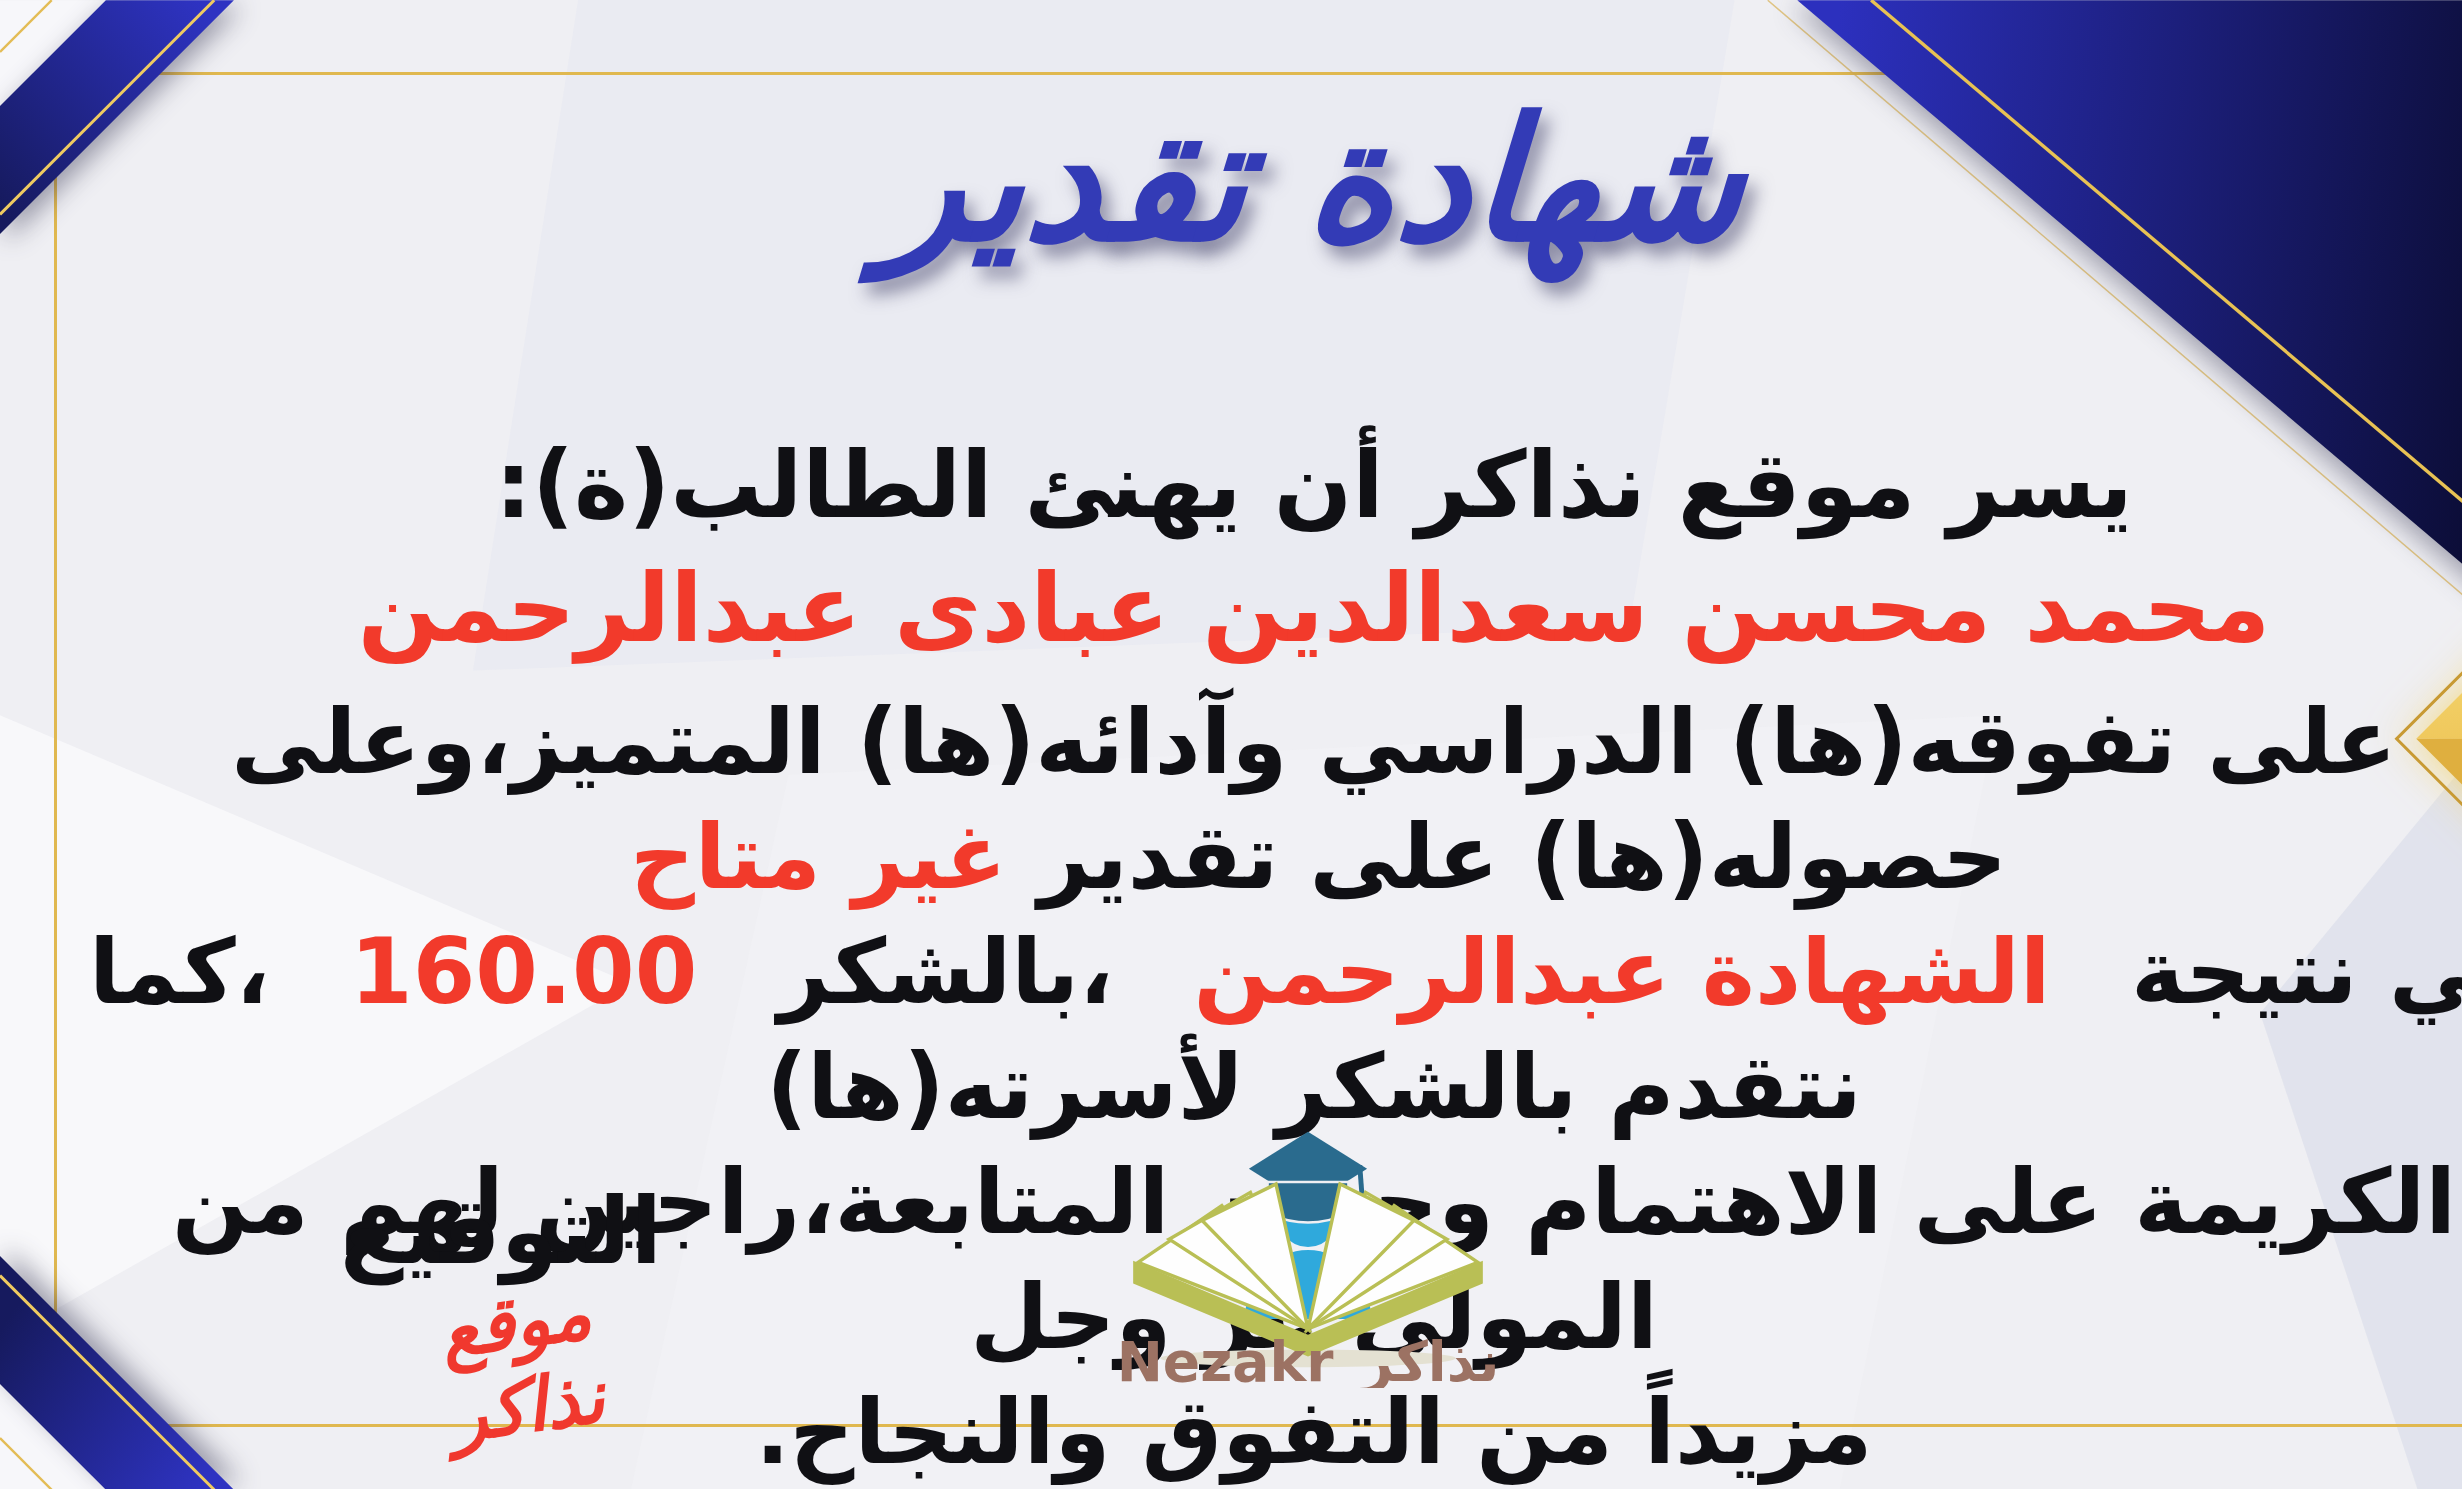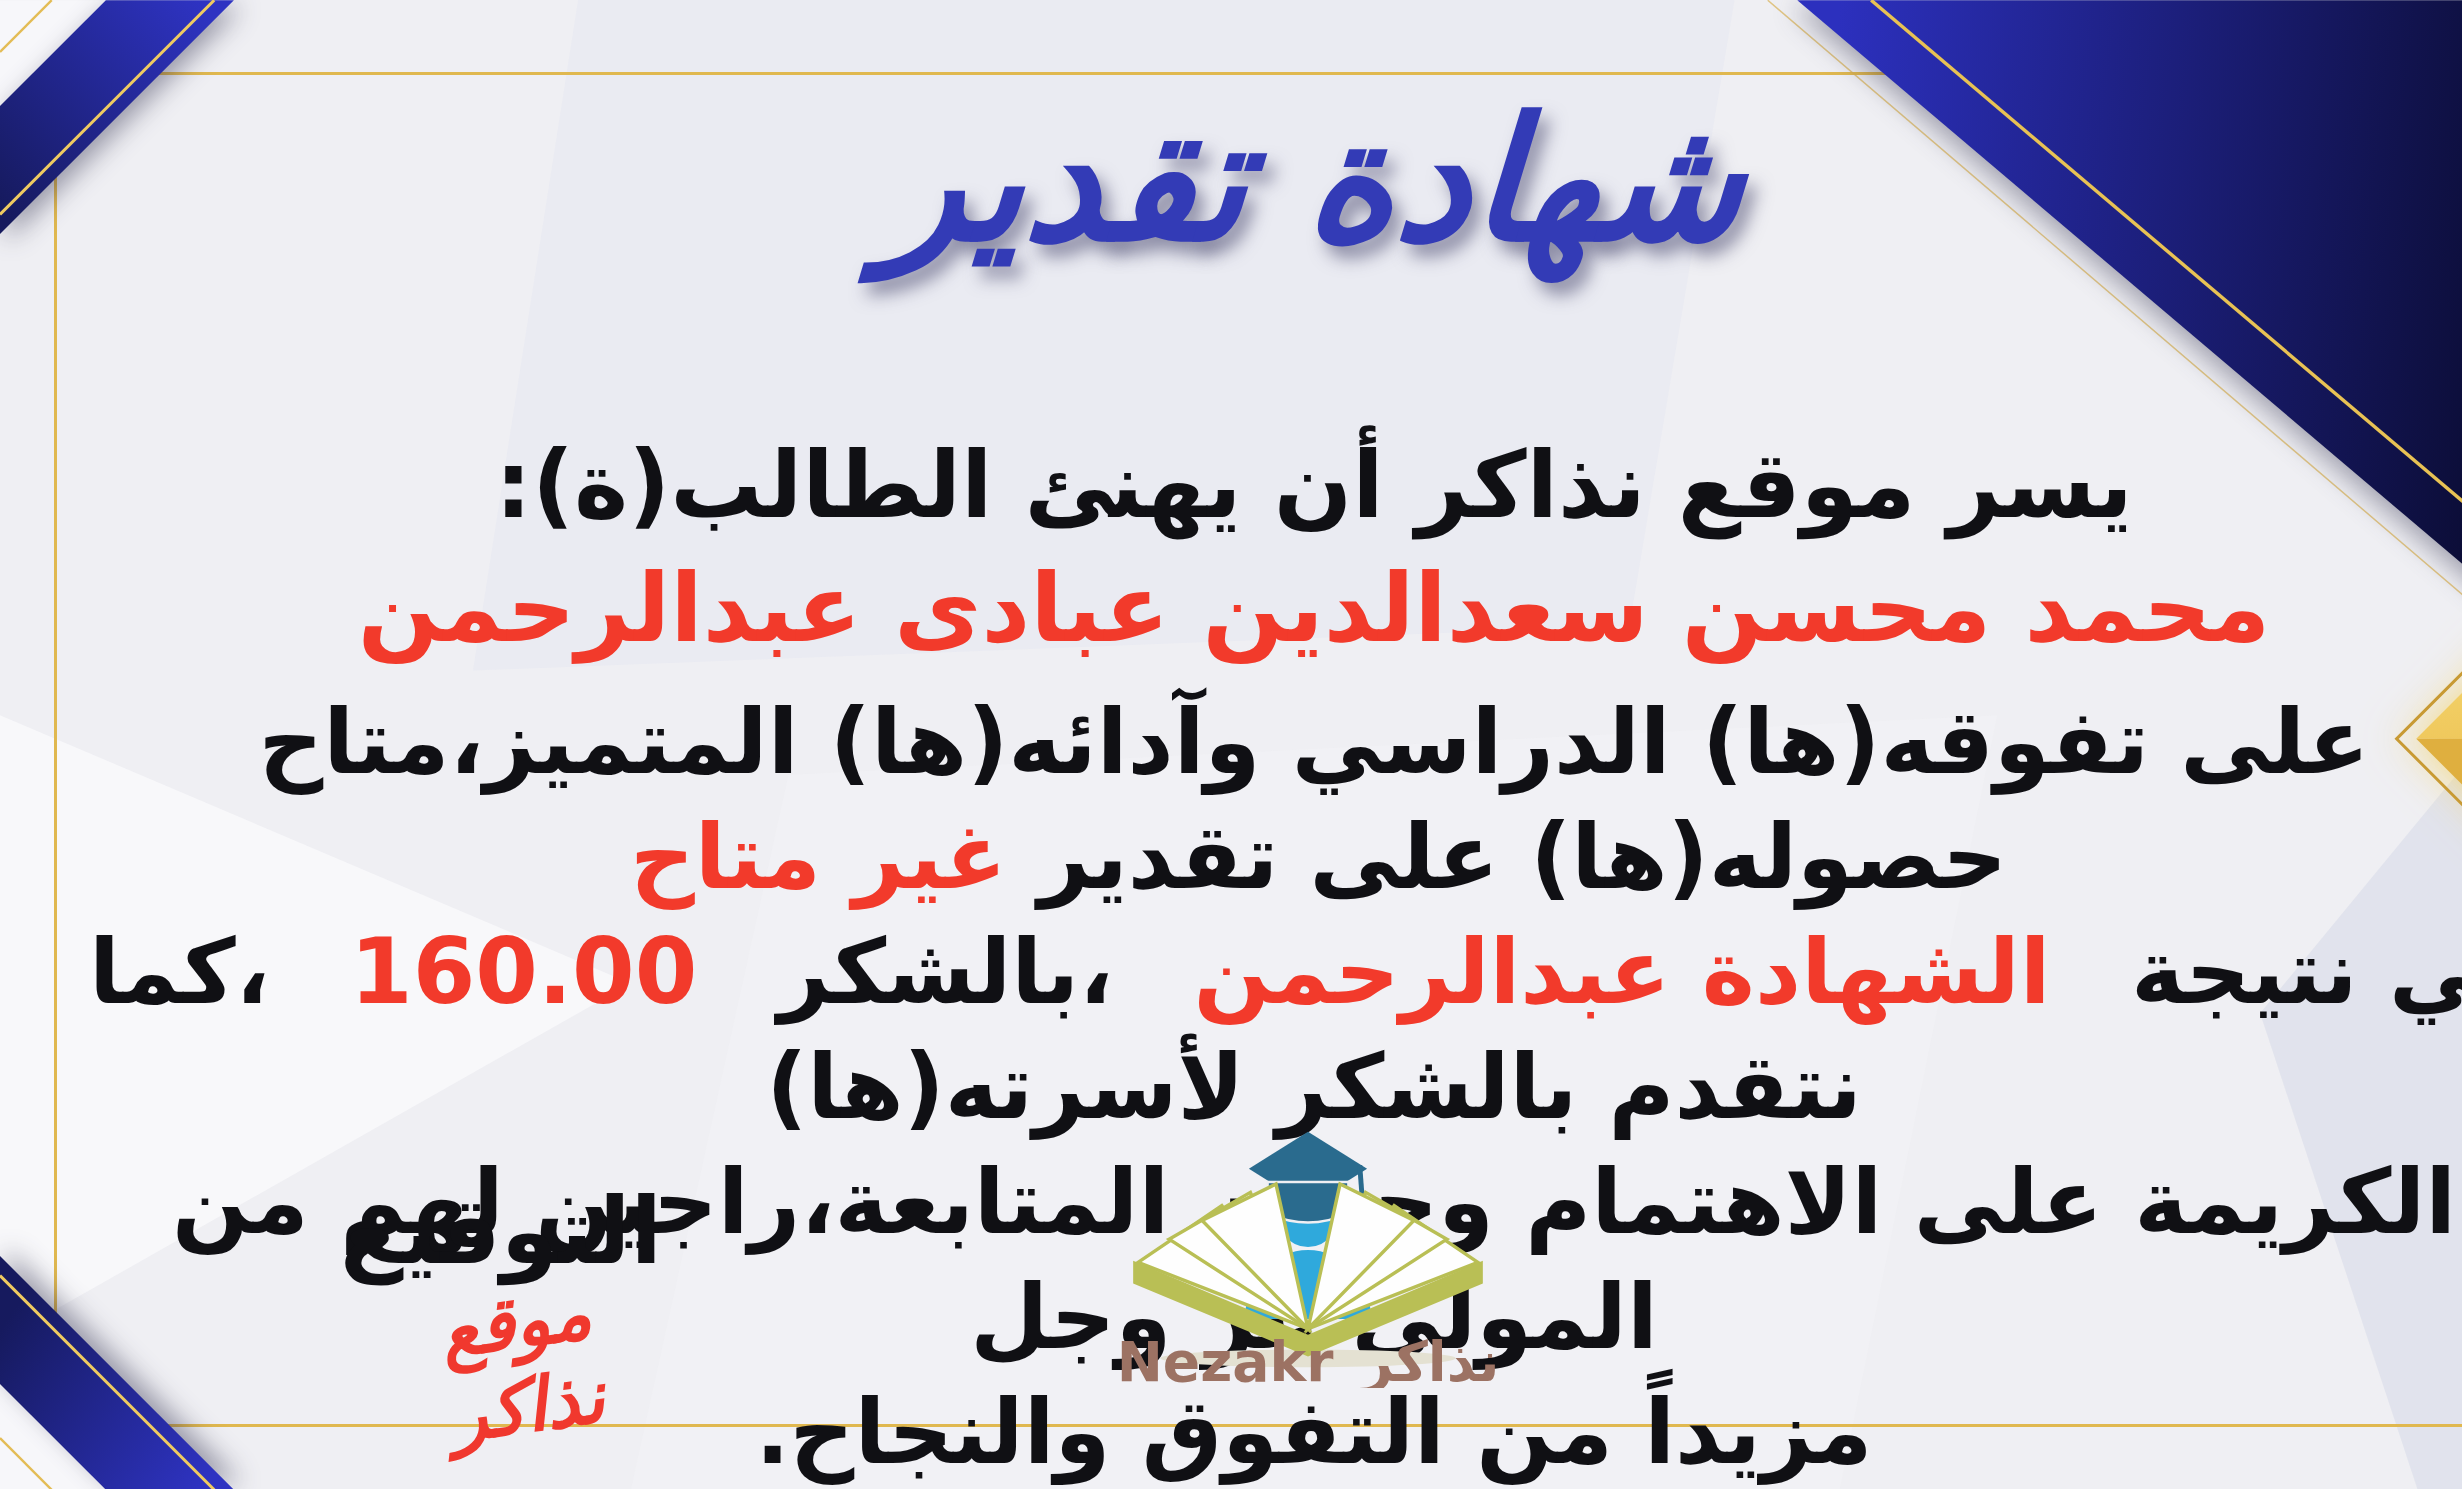--- a/index.html
+++ b/index.html
@@ -110,21 +110,21 @@
   </svg>
 
   <div class="title">شهادة تقدير</div>
 
   <div class="intro">يسر موقع نذاكر أن يهنئ الطالب(ة):</div>
 
   <div class="student-name">محمد محسن سعدالدين عبادى عبدالرحمن</div>
 
   <div class="body-text">
     <div>
-      <span>على تفوقه(ها) الدراسي وآدائه(ها) المتميز،متاح حصوله(ها) على تقدير</span>
+      <span>على تفوقه(ها) الدراسي وآدائه(ها) المتميز،وعلى حصوله(ها) على تقدير</span>
       <span class="red smallgap">غير متاح</span>
     </div>
     <div>
       <span>في نتيجة</span>
       <span class="red fieldgap">الشهادة عبدالرحمن</span>
       <span>،بالشكر</span>
       <span class="red fieldgap">160.00</span>
       <span>،كما نتقدم بالشكر لأسرته(ها)</span>
     </div>
     <div>الكريمة على الاهتمام وحسن المتابعة،راجين لهم من المولى عز وجل</div>

